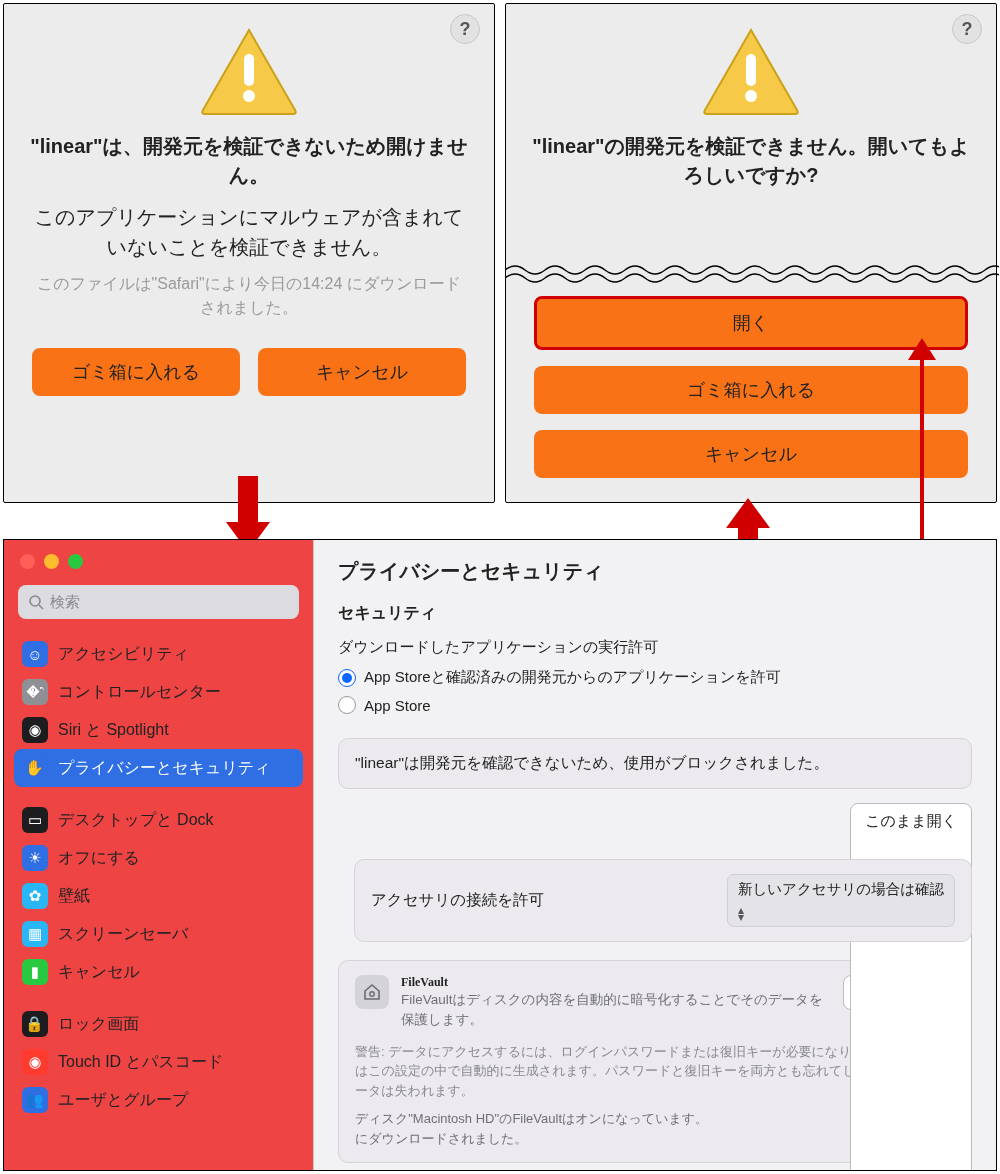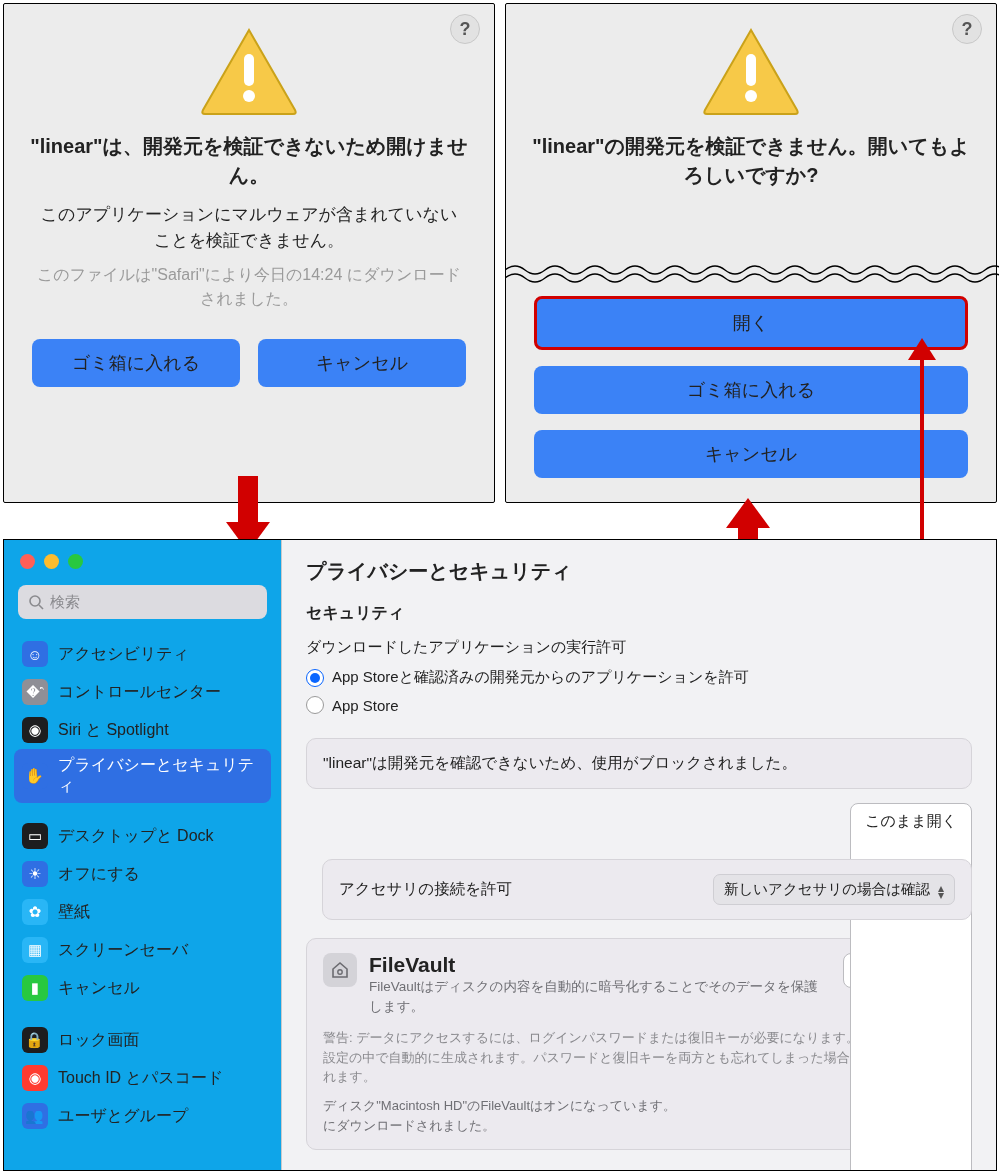--- a/index.html
+++ b/index.html
@@ -12,24 +12,24 @@
     border-radius: 2px;
   }
   .help-btn {
     position: absolute; top: 10px; right: 14px; width: 30px; height: 30px;
     border-radius: 50%; background: #e2e2e2; border: 1px solid #c8c8c8;
     display: flex; align-items: center; justify-content: center;
     font-size: 18px; font-weight: 600; color: #555;
   }
   .warn-icon { width: 100px; height: 90px; margin: 22px auto 10px; display:block; }
   .dlg-title { font-size: 20px; font-weight: 700; text-align: center; padding: 6px 20px 8px; line-height: 1.45; }
-  .dlg-body  { font-size: 17px; text-align: center; padding: 4px 28px 2px; line-height: 1.5; }
+  .dlg-body  { font-size: 20px; text-align: center; padding: 4px 28px 2px; line-height: 1.5; }
   .dlg-note  { font-size: 16px; text-align: center; padding: 8px 28px 10px; color: #9a9a9a; line-height: 1.5; }
   .btn-row   { display: flex; gap: 18px; padding: 18px 28px 24px; }
-  .mac-btn   { flex: 1; background: #3b82f6; border: none; border-radius: 8px; padding: 12px 6px; font-size: 18px; color: #222; text-align:center;}
+  .mac-btn   { flex: 1; background: #f97316; border: none; border-radius: 8px; padding: 12px 6px; font-size: 18px; color: #222; text-align:center;}
   .mac-btn.full { display:block; width: calc(100% - 56px); margin: 0 28px 16px; }
 
   
   .hl { border: 3px solid #d10000; }
   
 
   
   .arrow-down, .arrow-up {
     position: absolute; width: 40px;
   }
@@ -41,21 +41,21 @@
   
   .connector-v { position:absolute; width:4px; background:#d10000; }
   .connector-head-up { position:absolute; width:0;height:0;border-left:14px solid transparent;border-right:14px solid transparent;border-bottom:22px solid #d10000; }
 
   
   .settings {
     position: absolute; left: 3px; top: 539px; width: 994px; height: 632px;
     background: #f2f2f4; border: 1px solid #000; display:flex;
   }
   .side {
-    width: 278px; background:#0ea5e9; border-right:1px solid #c9c9c9;
+    width: 310px; background:#ef4444; border-right:1px solid #c9c9c9;
     display:flex; flex-direction:column;
   }
   .traffic { display:flex; gap:9px; padding:14px 16px 10px; }
   .tl { width:15px; height:15px; border-radius:50%; }
   .tl.red{background:#ff5f57;} .tl.yel{background:#febc2e;} .tl.grn{background:#28c840;}
   .search {
     margin: 6px 14px 12px; background:#dcdbe0; border-radius:8px; height:34px;
     display:flex; align-items:center; padding:0 10px; color:#8a8a8e; font-size:15px;
   }
   .search svg { margin-right:6px; flex:0 0 auto; }
@@ -88,28 +88,28 @@
   }
   .blocked-msg { font-size:15.5px; }
   .open-anyway {
     position:absolute; right:0; bottom:-46px;
     background:#fff; border:1px solid #bcbcc0; border-radius:8px;
     padding:8px 14px; font-size:15px;
   }
   .row-between { display:flex; align-items:center; justify-content:space-between; font-size:15.5px;margin-left:16px; }
   .dd {
     background:#e4e3e7; border:1px solid #cfced3; border-radius:7px; padding:5px 10px; font-size:14.5px;
-    display:inline-flex; align-items:flex-end; gap:8px;
+    display:inline-flex; align-items:flex-start; gap:8px;flex-direction:column;
   }
   .dd .chev { font-size:12px; color:#555; line-height:0.6; }
 
   .fv-panel { margin-top:18px; background:#eceaef; border:1px solid #d6d4d9; border-radius:10px; padding:14px 16px; }
   .fv-head { display:flex; gap:12px; align-items:flex-start; }
   .fv-ico { width:34px;height:34px;border-radius:8px;background:#d4d3d8;display:flex;align-items:center;justify-content:center;color:#6b6b70;}
-  .fv-title { font-size:21px; font-weight:600; }
+  .fv-title { font-size:12px; font-weight:600;font-family:Liberation Serif, serif; }
   .fv-desc  { font-size:13.5px; color:#6f6f74; line-height:1.45; }
   .fv-btn   { margin-left:auto; background:#fff; border:1px solid #bcbcc0; border-radius:8px; padding:7px 12px; font-size:14.5px; }
   .fv-warn  { font-size:13px; color:#8a8a8e; line-height:1.5; padding-top:12px; }
   .fv-on    { font-size:13px; color:#6f6f74; padding-top:10px; }
 
   .accessory-row { margin-top:70px; }
 </style>
 </head>
 <body>
 <div class="canvas">

